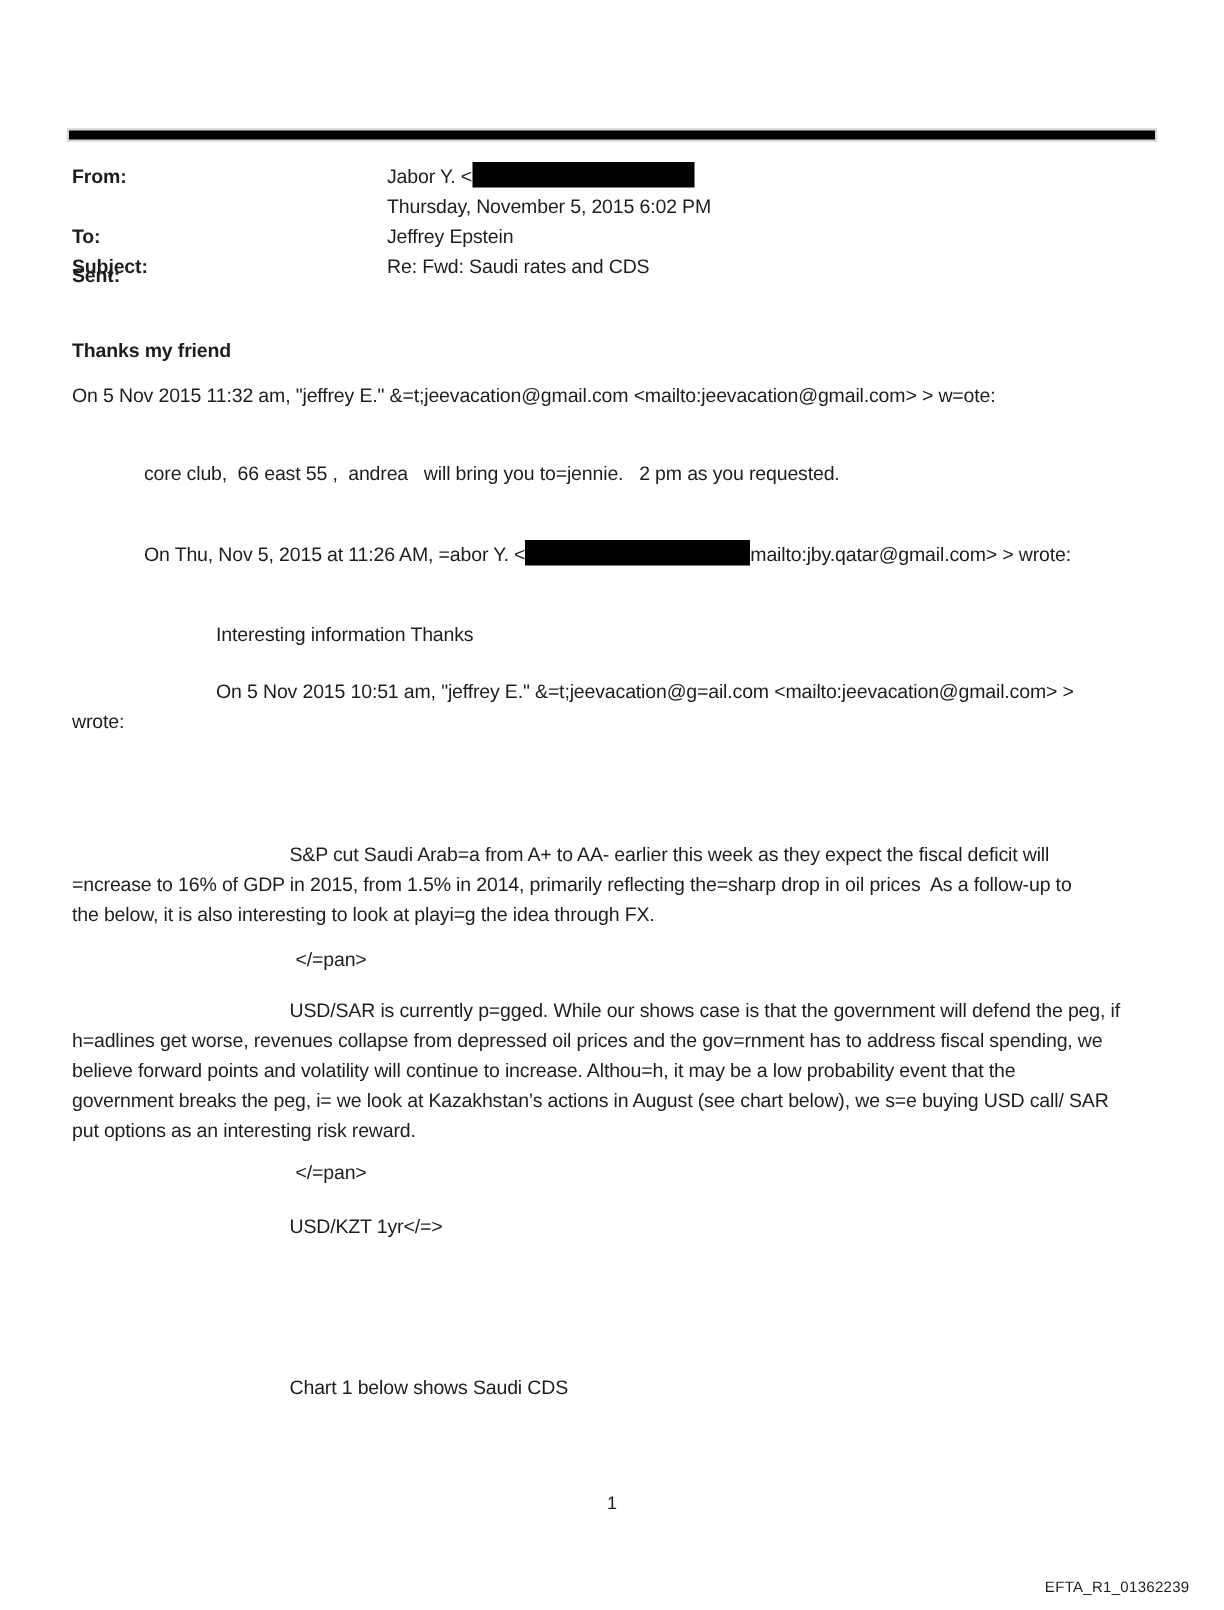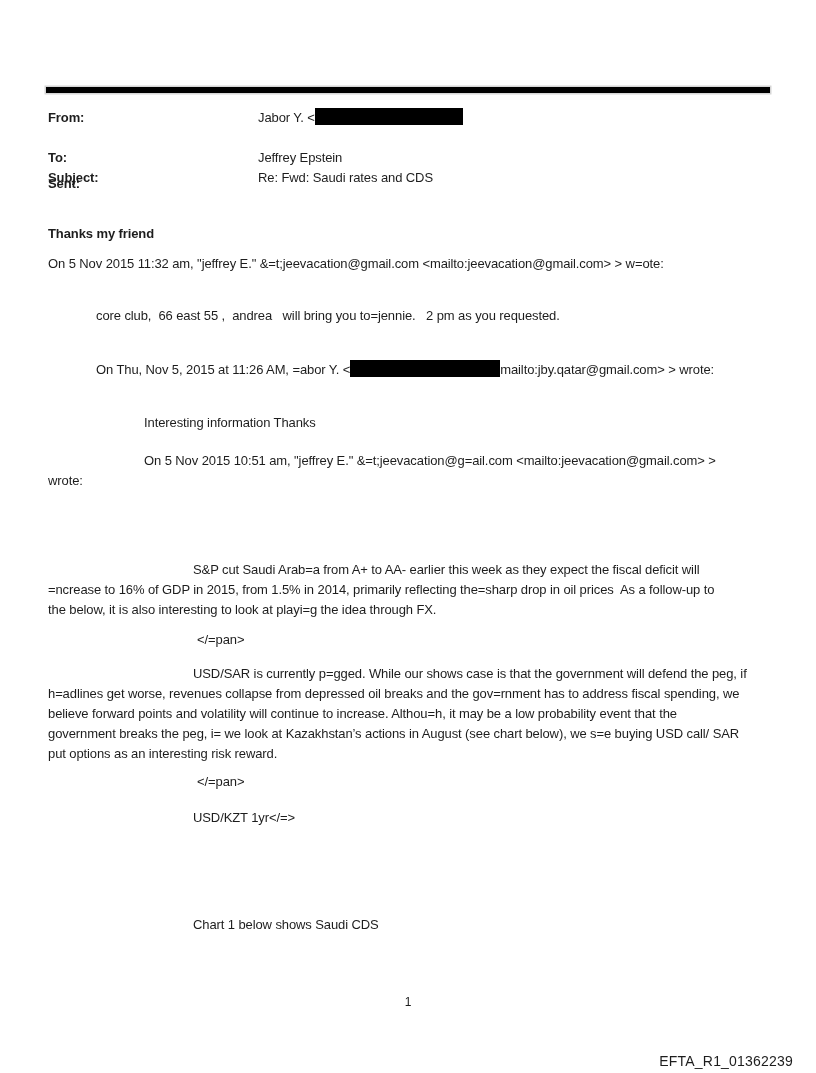--- a/index.html
+++ b/index.html
@@ -19,35 +19,36 @@
   .redact {
     display:inline-block; background:#000; height:17px; vertical-align:-3px;
   }
   .redact.w1 { width:148px; }
   .redact.w2 { width:150px; }
   .pagenum {
     position:absolute; left:0; top:995px; width:816px; text-align:center;
     font-size:12px; letter-spacing:0;
   }
   .bates {
-    position:absolute; right:23px; top:1053px; font-size:14px;
+    position:absolute; right:23px; top:1053px; font-size:10px;
     letter-spacing:0.2px; white-space:pre;
   }
 </style>
 </head>
 <body>
 
 <div class="page">
 
   <div class="rule"></div>
 
   <div class="line bold" style="left:48px; top:108px;">From:</div>
   <div class="line" style="left:258px; top:108px;"><span>Jabor Y. &lt;</span><span class="redact w1"></span></div>
 
   <div class="line bold" style="left:48px; top:128px;margin-top:46px;">Sent:</div>
+  <div class="line" style="left:258px; top:128px;">Thursday, November 5, 2015 6:02 PM</div>
 
   <div class="line bold" style="left:48px; top:148px;">To:</div>
   <div class="line" style="left:258px; top:148px;">Jeffrey Epstein</div>
 
   <div class="line bold" style="left:48px; top:168px;">Subject:</div>
   <div class="line" style="left:258px; top:168px;">Re: Fwd: Saudi rates and CDS</div>
 
   <div class="line" style="left:48px; top:224px;font-weight:bold;">Thanks my friend</div>
 
   <div class="line" style="left:48px; top:254px;">On 5 Nov 2015 11:32 am, "jeffrey E." &amp;=t;jeevacation@gmail.com &lt;mailto:jeevacation@gmail.com&gt; &gt; w=ote:</div>
@@ -61,21 +62,21 @@
   <div class="line" style="left:144px; top:451px;">On 5 Nov 2015 10:51 am, "jeffrey E." &amp;=t;jeevacation@g=ail.com &lt;mailto:jeevacation@gmail.com&gt; &gt;</div>
   <div class="line" style="left:48px; top:471px;">wrote:</div>
 
   <div class="line" style="left:193px; top:560px;">S&amp;P cut Saudi Arab=a from A+ to AA- earlier this week as they expect the fiscal deficit will</div>
   <div class="line" style="left:48px; top:580px;">=ncrease to 16% of GDP in 2015, from 1.5% in 2014, primarily reflecting the=sharp drop in oil prices  As a follow-up to</div>
   <div class="line" style="left:48px; top:600px;">the below, it is also interesting to look at playi=g the idea through FX.</div>
 
   <div class="line" style="left:197px; top:630px;">&lt;/=pan&gt;</div>
 
   <div class="line" style="left:193px; top:664px;">USD/SAR is currently p=gged. While our shows case is that the government will defend the peg, if</div>
-  <div class="line" style="left:48px; top:684px;">h=adlines get worse, revenues collapse from depressed oil breaks and the gov=rnment has to address fiscal spending, we</div>
+  <div class="line" style="left:48px; top:684px;">h=adlines get worse, revenues collapse from depressed oil prices and the gov=rnment has to address fiscal spending, we</div>
   <div class="line" style="left:48px; top:704px;">believe forward points and volatility will continue to increase. Althou=h, it may be a low probability event that the</div>
   <div class="line" style="left:48px; top:724px;">government breaks the peg, i= we look at Kazakhstan’s actions in August (see chart below), we s=e buying USD call/ SAR</div>
   <div class="line" style="left:48px; top:744px;">put options as an interesting risk reward.</div>
 
   <div class="line" style="left:197px; top:772px;">&lt;/=pan&gt;</div>
 
   <div class="line" style="left:193px; top:808px;">USD/KZT 1yr&lt;/=&gt;</div>
 
 
   <div class="line" style="left:193px; top:915px;">Chart 1 below shows Saudi CDS</div>

